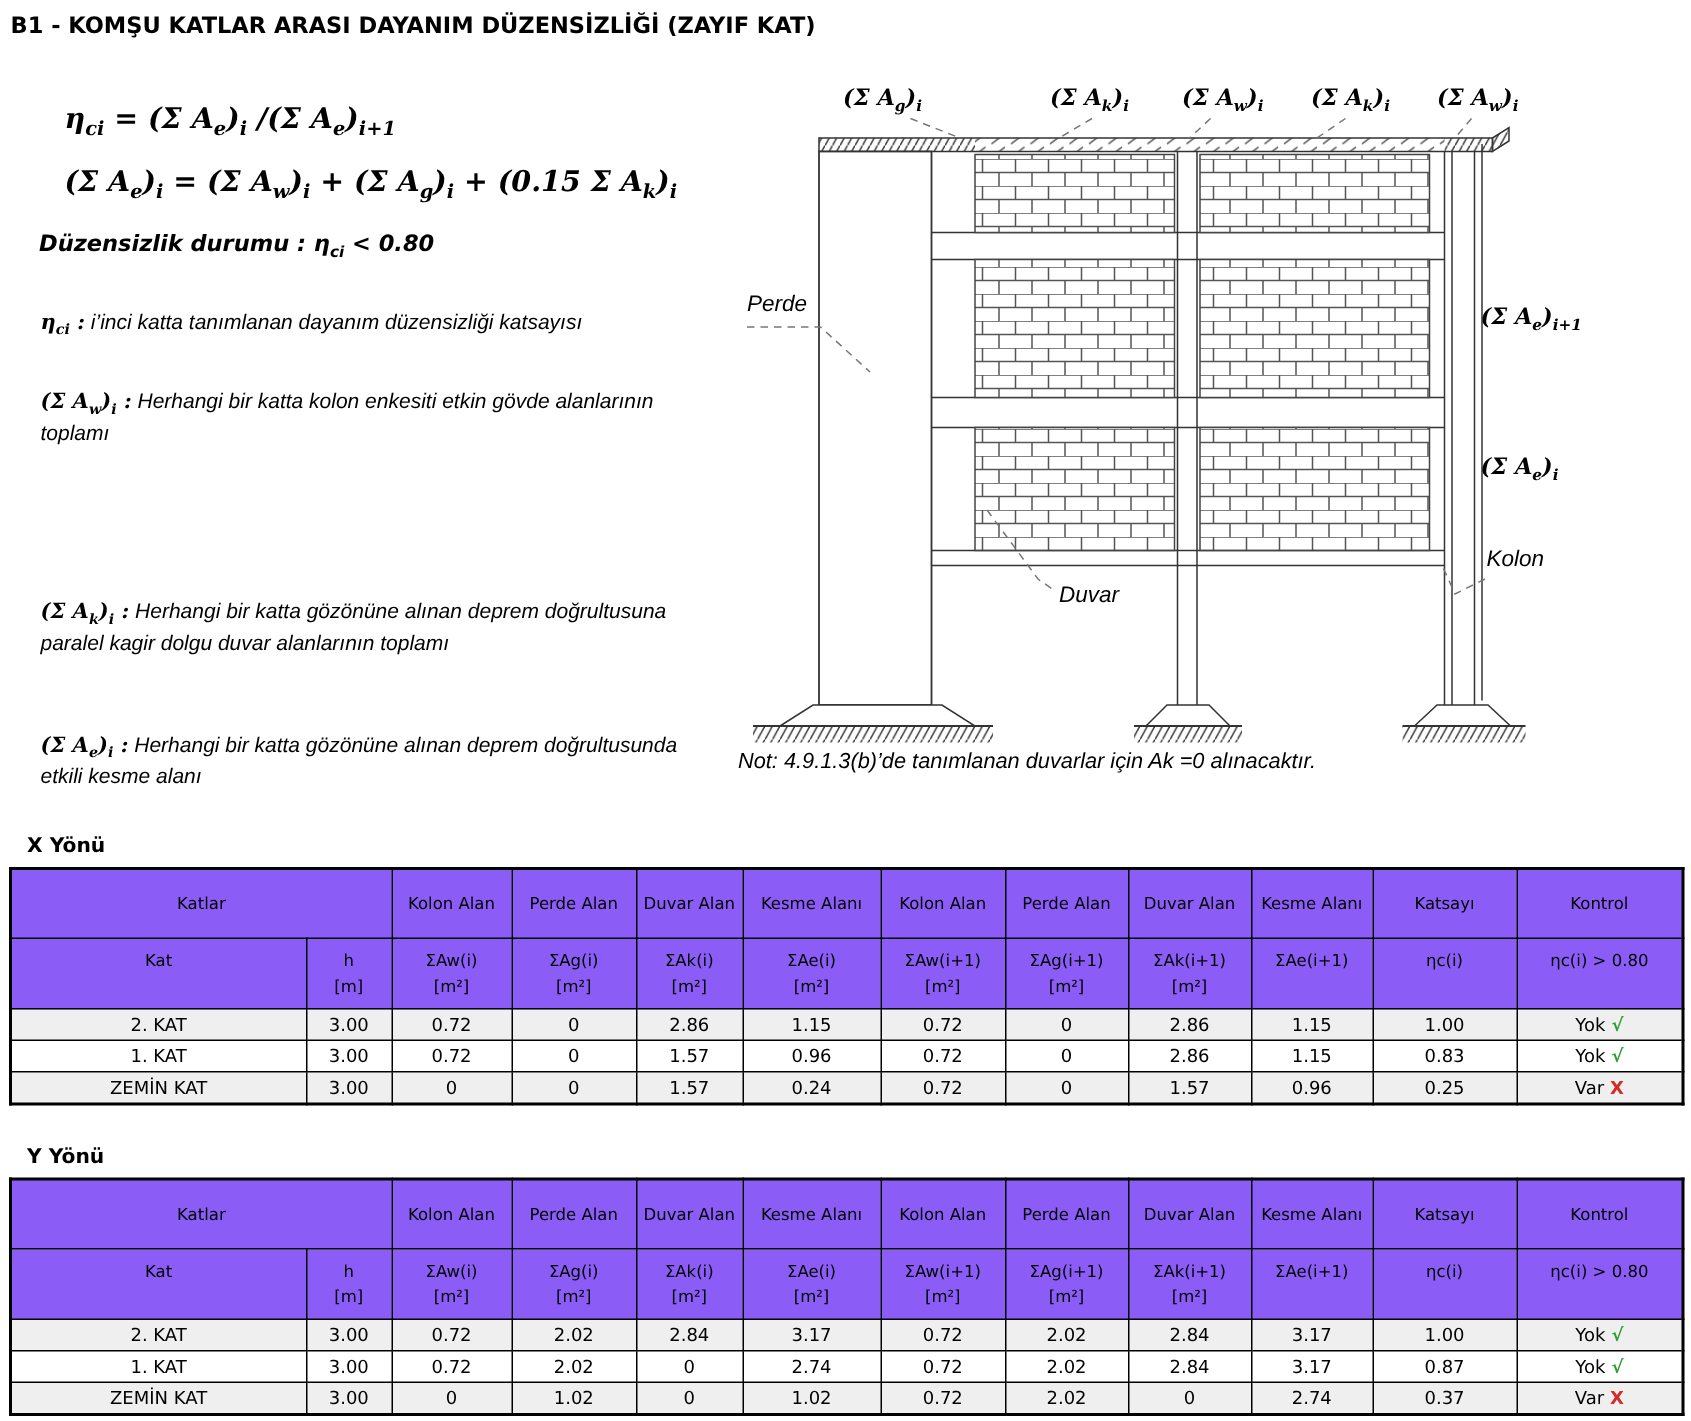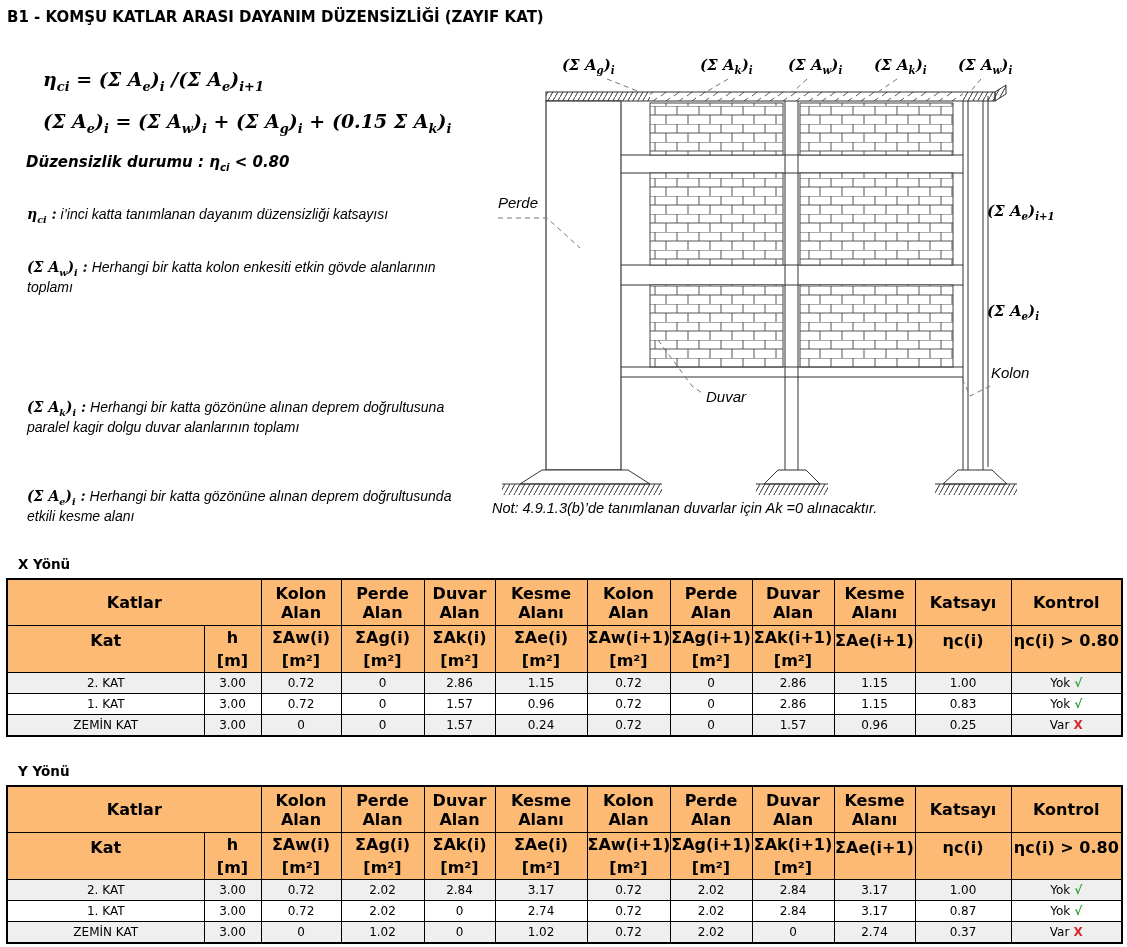--- a/index.html
+++ b/index.html
@@ -41,21 +41,21 @@
 
   
   .tbl-section{margin:0 0 0 6px;}
   #x-section{margin-top:4px;}
   #y-section{margin-top:26px;}
   .tbl-title{font-size:13.5px;font-weight:bold;margin:0 0 6px 12px;
              font-family:"DejaVu Sans",sans-serif;}
   table{border-collapse:collapse;table-layout:fixed;width:1115px;
         border:2px solid #000;font-family:"DejaVu Sans",sans-serif;}
   th,td{border:1px solid #000;text-align:center;vertical-align:middle;padding:0;}
-  thead th{background:#fdba74;font-size:16px;font-weight:bold;}
+  thead th{background:#8b5cf6;font-size:11px;font-weight:normal;}
   thead tr.group-row th{height:45px;}
   thead tr.sub-row th{height:46px;}
   thead .unit{margin-top:4px;min-height:13px;}
   tbody td{font-size:12px;height:20px;background:#ffffff;}
   tbody tr:nth-child(odd) td{background:#efefef;}
   .mark{font-weight:bold;margin-left:4px;}
   .mark.ok{color:#2e9e36;}
   .mark.bad{color:#d42a2a;}
 </style>
 </head>

